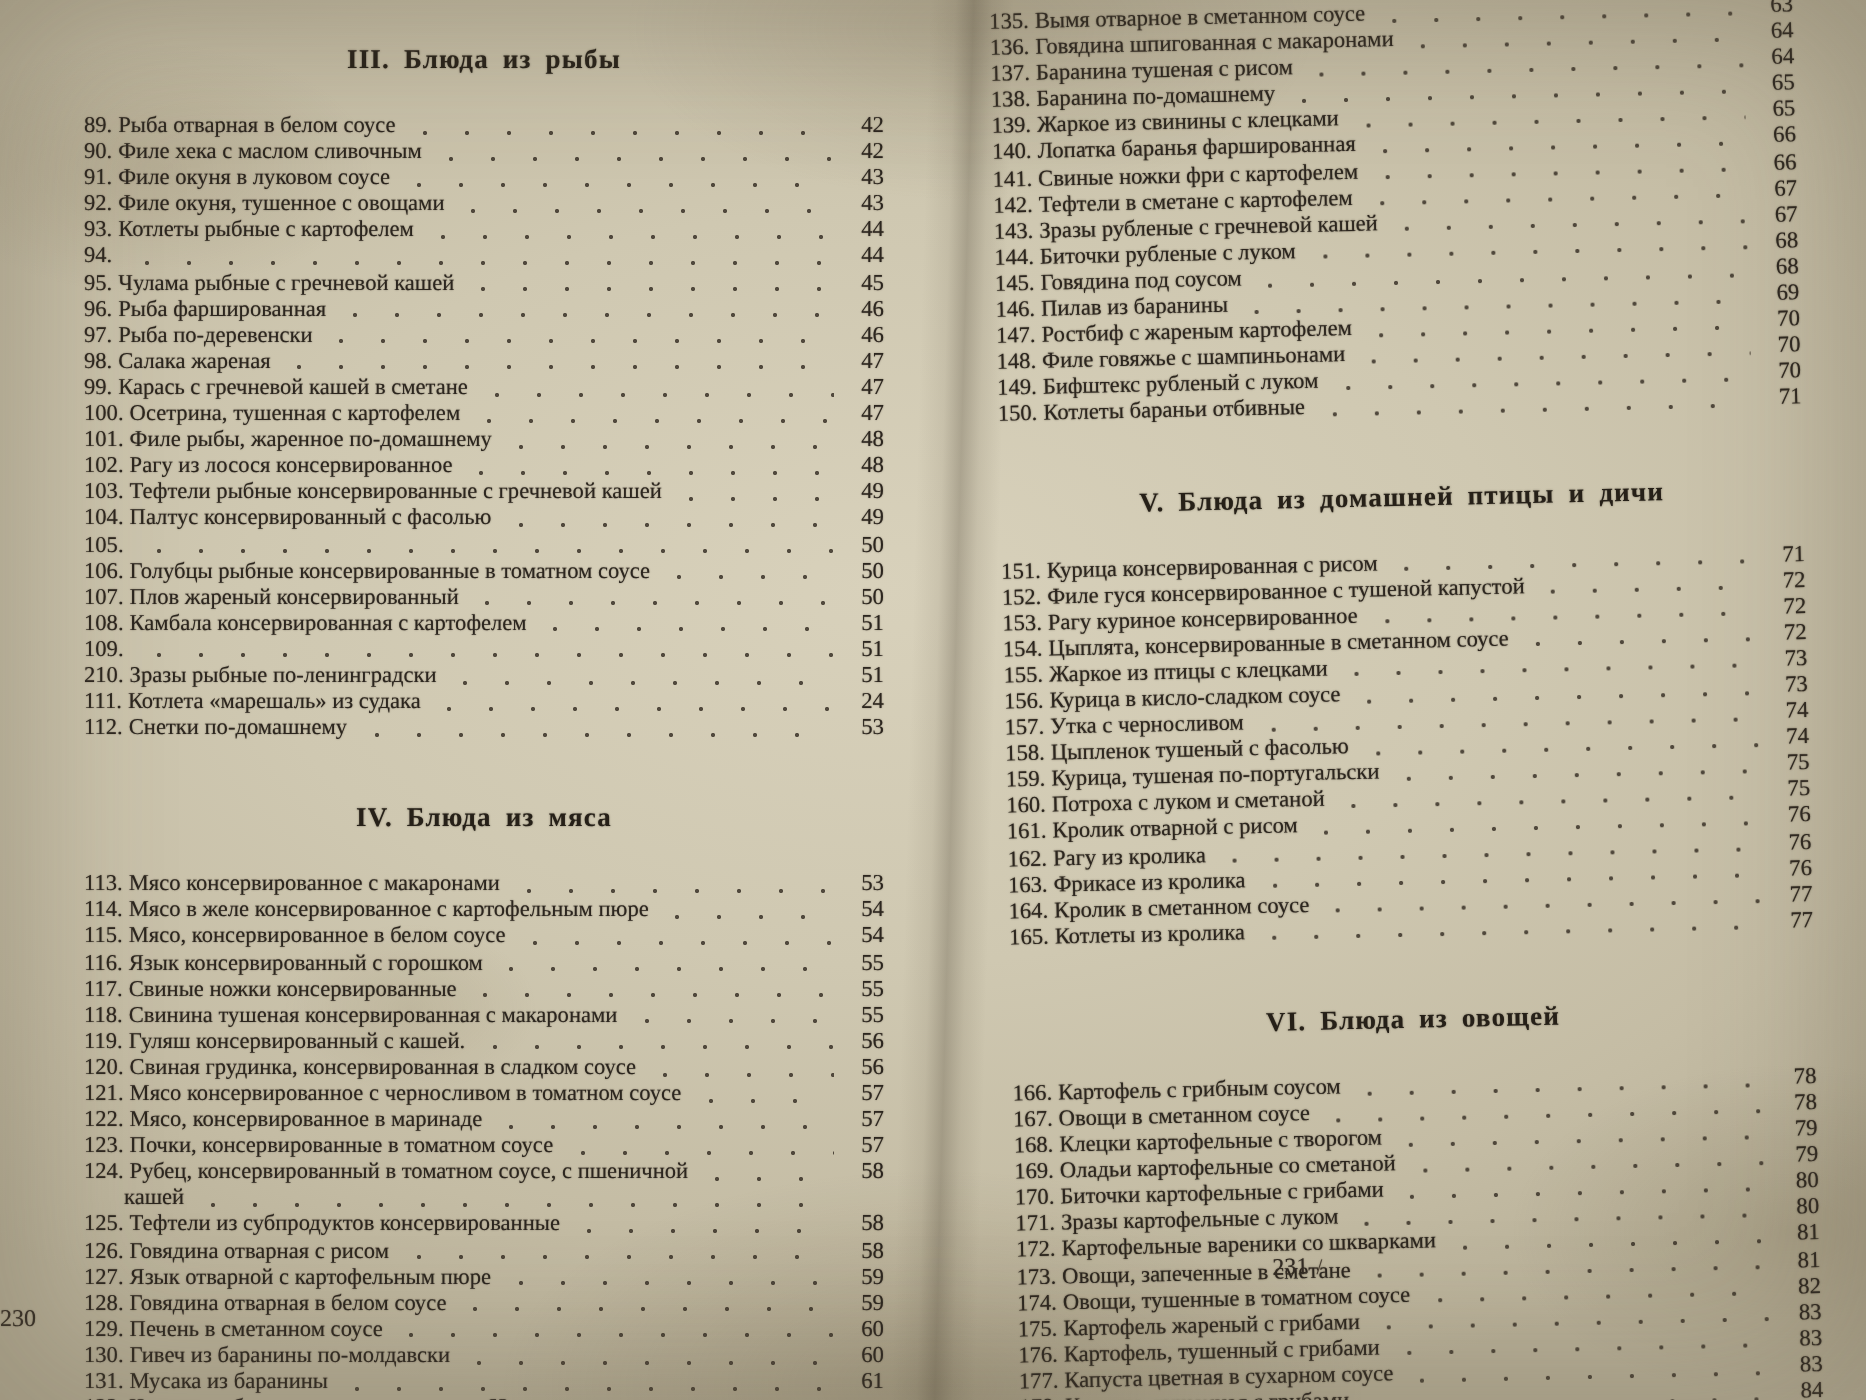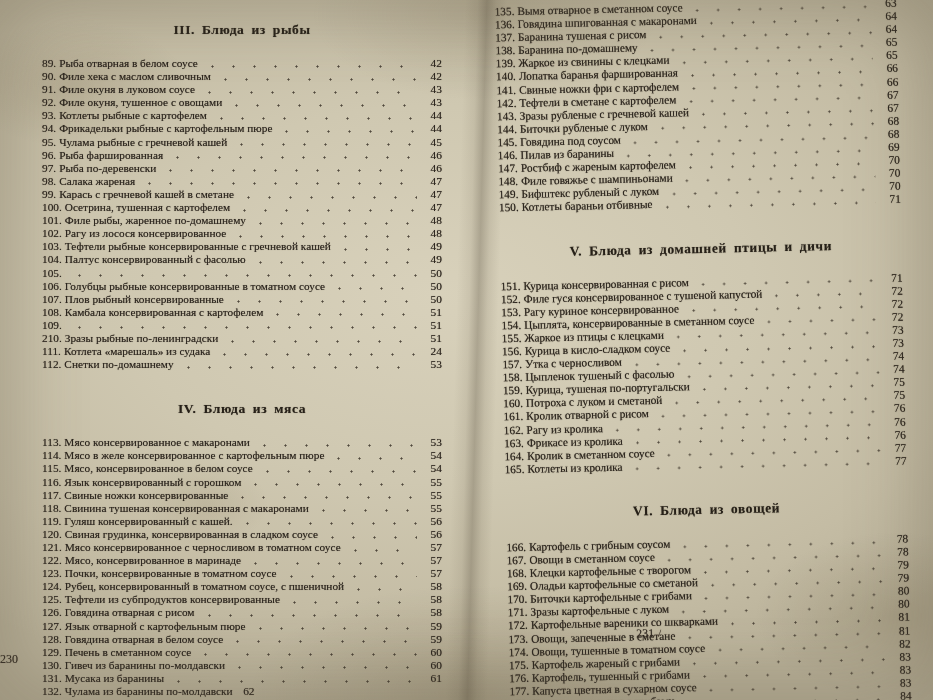--- a/index.html
+++ b/index.html
@@ -128,21 +128,20 @@
             <span class="pg">43</span>
           </li>
           <li>
             <span class="num">93.</span>
             <span class="ttl">Котлеты рыбные с картофелем</span>
             <span class="leader"></span>
             <span class="pg">44</span>
           </li>
           <li>
             <span class="num">94.</span>
-            <span class="ttl">Фрикадельки рыбные с картофельным пюре</span>
             <span class="leader"></span>
             <span class="pg">44</span>
           </li>
           <li>
             <span class="num">95.</span>
             <span class="ttl">Чуламa рыбные с гречневой кашей</span>
             <span class="leader"></span>
             <span class="pg">45</span>
           </li>
           <li>
@@ -205,21 +204,21 @@
             <span class="pg">50</span>
           </li>
           <li>
             <span class="num">106.</span>
             <span class="ttl">Голубцы рыбные консервированные в томатном соусе</span>
             <span class="leader"></span>
             <span class="pg">50</span>
           </li>
           <li>
             <span class="num">107.</span>
-            <span class="ttl">Плов рыбный консервированные</span>
+            <span class="ttl">Плов жареный консервированный</span>
             <span class="leader"></span>
             <span class="pg">50</span>
           </li>
           <li>
             <span class="num">108.</span>
             <span class="ttl">Камбала консервированная с картофелем</span>
             <span class="leader"></span>
             <span class="pg">51</span>
           </li>
           <li>
@@ -314,20 +313,25 @@
             <span class="num">123.</span>
             <span class="ttl">Почки, консервированные в томатном соусе</span>
             <span class="leader"></span>
             <span class="pg">57</span>
           </li>
           <li>
             <span class="num">124.</span>
             <span class="ttl">Рубец, консервированный в томатном соусе, с пшеничной</span>
             <span class="leader"></span>
             <span class="pg">58</span>
+          </li>
+          <li>
+            <span class="ttl contline">кашей</span>
+            <span class="leader"></span>
+            <span class="pg"></span>
           </li>
           <li>
             <span class="num">125.</span>
             <span class="ttl">Тефтели из субпродуктов консервированные</span>
             <span class="leader"></span>
             <span class="pg">58</span>
           </li>
           <li>
             <span class="num">126.</span>
             <span class="ttl">Говядина отварная с рисом</span>

